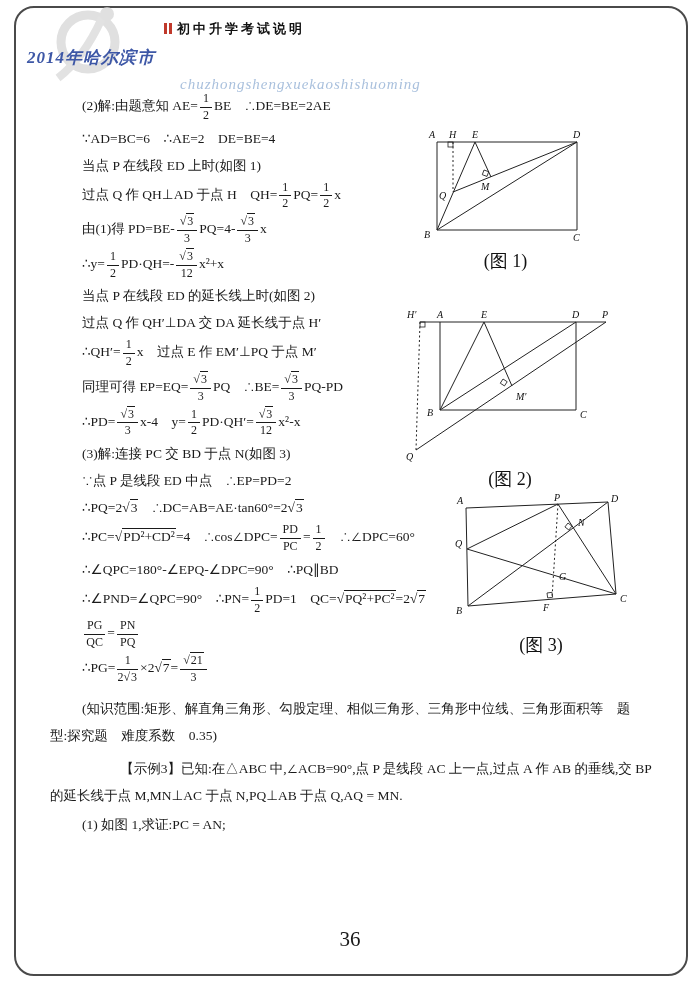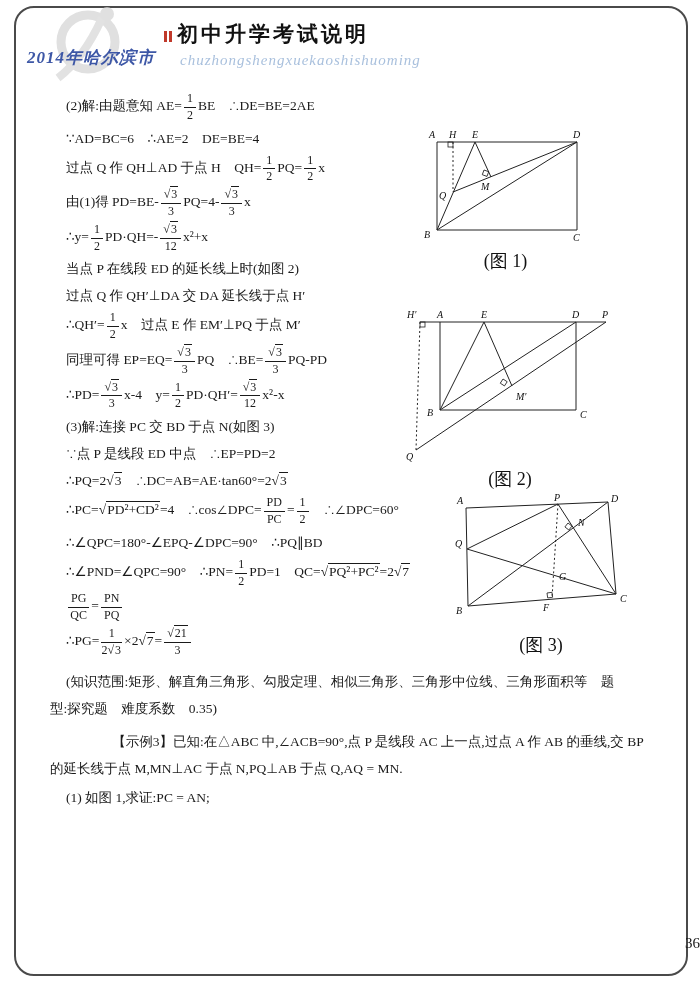--- a/index.html
+++ b/index.html
@@ -1,66 +1,67 @@
 <!DOCTYPE html>
 <html><head>
 <meta charset="utf-8">
 <style>
   html,body{margin:0;padding:0;background:#e8e8e8;}
   .page{position:relative;width:700px;height:986px;background:#ffffff;overflow:hidden;
         font-family:"Liberation Serif",serif;color:#1a1a1a;}
   .frame{position:absolute;left:14px;top:6px;width:670px;height:966px;
          border:2px solid #4a4a4a;border-radius:20px;pointer-events:none;}
   .logo{position:absolute;left:44px;top:0px;opacity:.75;}
-  .h-title{position:absolute;left:178px;top:20px;font-size:21px;font-weight:bold;
+  .h-title{position:absolute;left:178px;top:20px;font-size:13px;font-weight:bold;
            letter-spacing:3px;color:#111;white-space:nowrap;}
   .orn{display:inline-block;width:3px;height:11px;background:#c0392b;margin-right:4px;
        box-shadow:5px 0 0 #c0392b;vertical-align:-1px;margin-left:-14px;margin-right:10px;}
   .edition{position:absolute;left:27px;top:46px;font-size:17px;font-weight:bold;font-style:italic;
            letter-spacing:1px;white-space:nowrap;}
   .pinyin{position:absolute;left:180px;top:52px;font-size:15px;font-style:italic;
           letter-spacing:1px;white-space:nowrap;}
   .content{position:absolute;left:50px;top:92px;width:640px;font-size:13.5px;}
   .mline{margin-bottom:4px;line-height:23px;white-space:nowrap;}
-  .mline.ind{margin-left:16px;}
+  .mline.ind{margin-left:32px;}
   .frac{display:inline-block;vertical-align:-9px;text-align:center;line-height:1.15;
         font-size:12px;margin:0 2px;}
   .frac .fn{display:block;border-bottom:1px solid #1a1a1a;padding:0 3px 1px;}
   .frac .fd{display:block;padding-top:1px;}
   .rad{border-top:1px solid #1a1a1a;padding:0 1px;}
   .figs{position:absolute;left:0;top:0;width:700px;height:986px;pointer-events:none;}
   .fig{position:absolute;}
   .fig svg{display:block;}
   .fig text{font-family:"Liberation Serif",serif;}
   .figcap{text-align:center;font-size:18px;margin-top:5px;color:#111;}
-  .pageno{position:absolute;left:0;bottom:34px;width:100%;text-align:right;font-size:15px;}
+  .pageno{position:absolute;left:0;bottom:34px;width:100%;text-align:center;font-size:21px;}
 </style>
 </head>
 <body>
 
 <div class="page">
 
   <div class="frame"></div>
 
   <svg class="logo" width="88" height="86" viewBox="0 0 88 86">
     <circle cx="44" cy="42" r="27" fill="none" stroke="#d6d6d6" stroke-width="9"></circle>
     <path d="M14 78 Q40 58 58 18" fill="none" stroke="#d9d9d9" stroke-width="8"></path>
     <circle cx="63" cy="14" r="7" fill="#d6d6d6"></circle>
   </svg>
 
   <div class="h-title">
     <span class="orn"></span><span>初中升学考试说明</span>
   </div>
 
   <div class="edition" style="color: rgb(61, 87, 166);">2014年哈尔滨市</div>
-  <div class="pinyin" style="color: rgb(169, 192, 221);">chuzhongshengxuekaoshishuoming</div>
+  <div class="pinyin" style="color: rgb(169, 192, 221); margin-top: 24px;">chuzhongshengxuekaoshishuoming</div>
 
   <div class="content">
       <div class="mline ind"><span>(2)解:由题意知 AE=</span><span class="frac"><span class="fn">1</span><span class="fd">2</span></span><span>BE　∴DE=BE=2AE</span></div>
       <div class="mline ind"><span>∵AD=BC=6　∴AE=2　DE=BE=4</span></div>
+      <div class="mline ind"><span>当点 P 在线段 ED 上时(如图 1)</span></div>
       <div class="mline ind"><span>过点 Q 作 QH⊥AD 于点 H　QH=</span><span class="frac"><span class="fn">1</span><span class="fd">2</span></span><span>PQ=</span><span class="frac"><span class="fn">1</span><span class="fd">2</span></span><span>x</span></div>
       <div class="mline ind"><span>由(1)得 PD=BE-</span><span class="frac"><span class="fn">√<span class="rad">3</span></span><span class="fd">3</span></span><span>PQ=4-</span><span class="frac"><span class="fn">√<span class="rad">3</span></span><span class="fd">3</span></span><span>x</span></div>
       <div class="mline ind"><span>∴y=</span><span class="frac"><span class="fn">1</span><span class="fd">2</span></span><span>PD·QH=-</span><span class="frac"><span class="fn">√<span class="rad">3</span></span><span class="fd">12</span></span><span>x²+x</span></div>
       <div class="mline ind"><span>当点 P 在线段 ED 的延长线上时(如图 2)</span></div>
       <div class="mline ind"><span>过点 Q 作 QH′⊥DA 交 DA 延长线于点 H′</span></div>
       <div class="mline ind"><span>∴QH′=</span><span class="frac"><span class="fn">1</span><span class="fd">2</span></span><span>x　过点 E 作 EM′⊥PQ 于点 M′</span></div>
       <div class="mline ind"><span>同理可得 EP=EQ=</span><span class="frac"><span class="fn">√<span class="rad">3</span></span><span class="fd">3</span></span><span>PQ　∴BE=</span><span class="frac"><span class="fn">√<span class="rad">3</span></span><span class="fd">3</span></span><span>PQ-PD</span></div>
       <div class="mline ind"><span>∴PD=</span><span class="frac"><span class="fn">√<span class="rad">3</span></span><span class="fd">3</span></span><span>x-4　y=</span><span class="frac"><span class="fn">1</span><span class="fd">2</span></span><span>PD·QH′=</span><span class="frac"><span class="fn">√<span class="rad">3</span></span><span class="fd">12</span></span><span>x²-x</span></div>
       <div class="mline ind"><span>(3)解:连接 PC 交 BD 于点 N(如图 3)</span></div>
       <div class="mline ind"><span>∵点 P 是线段 ED 中点　∴EP=PD=2</span></div>

